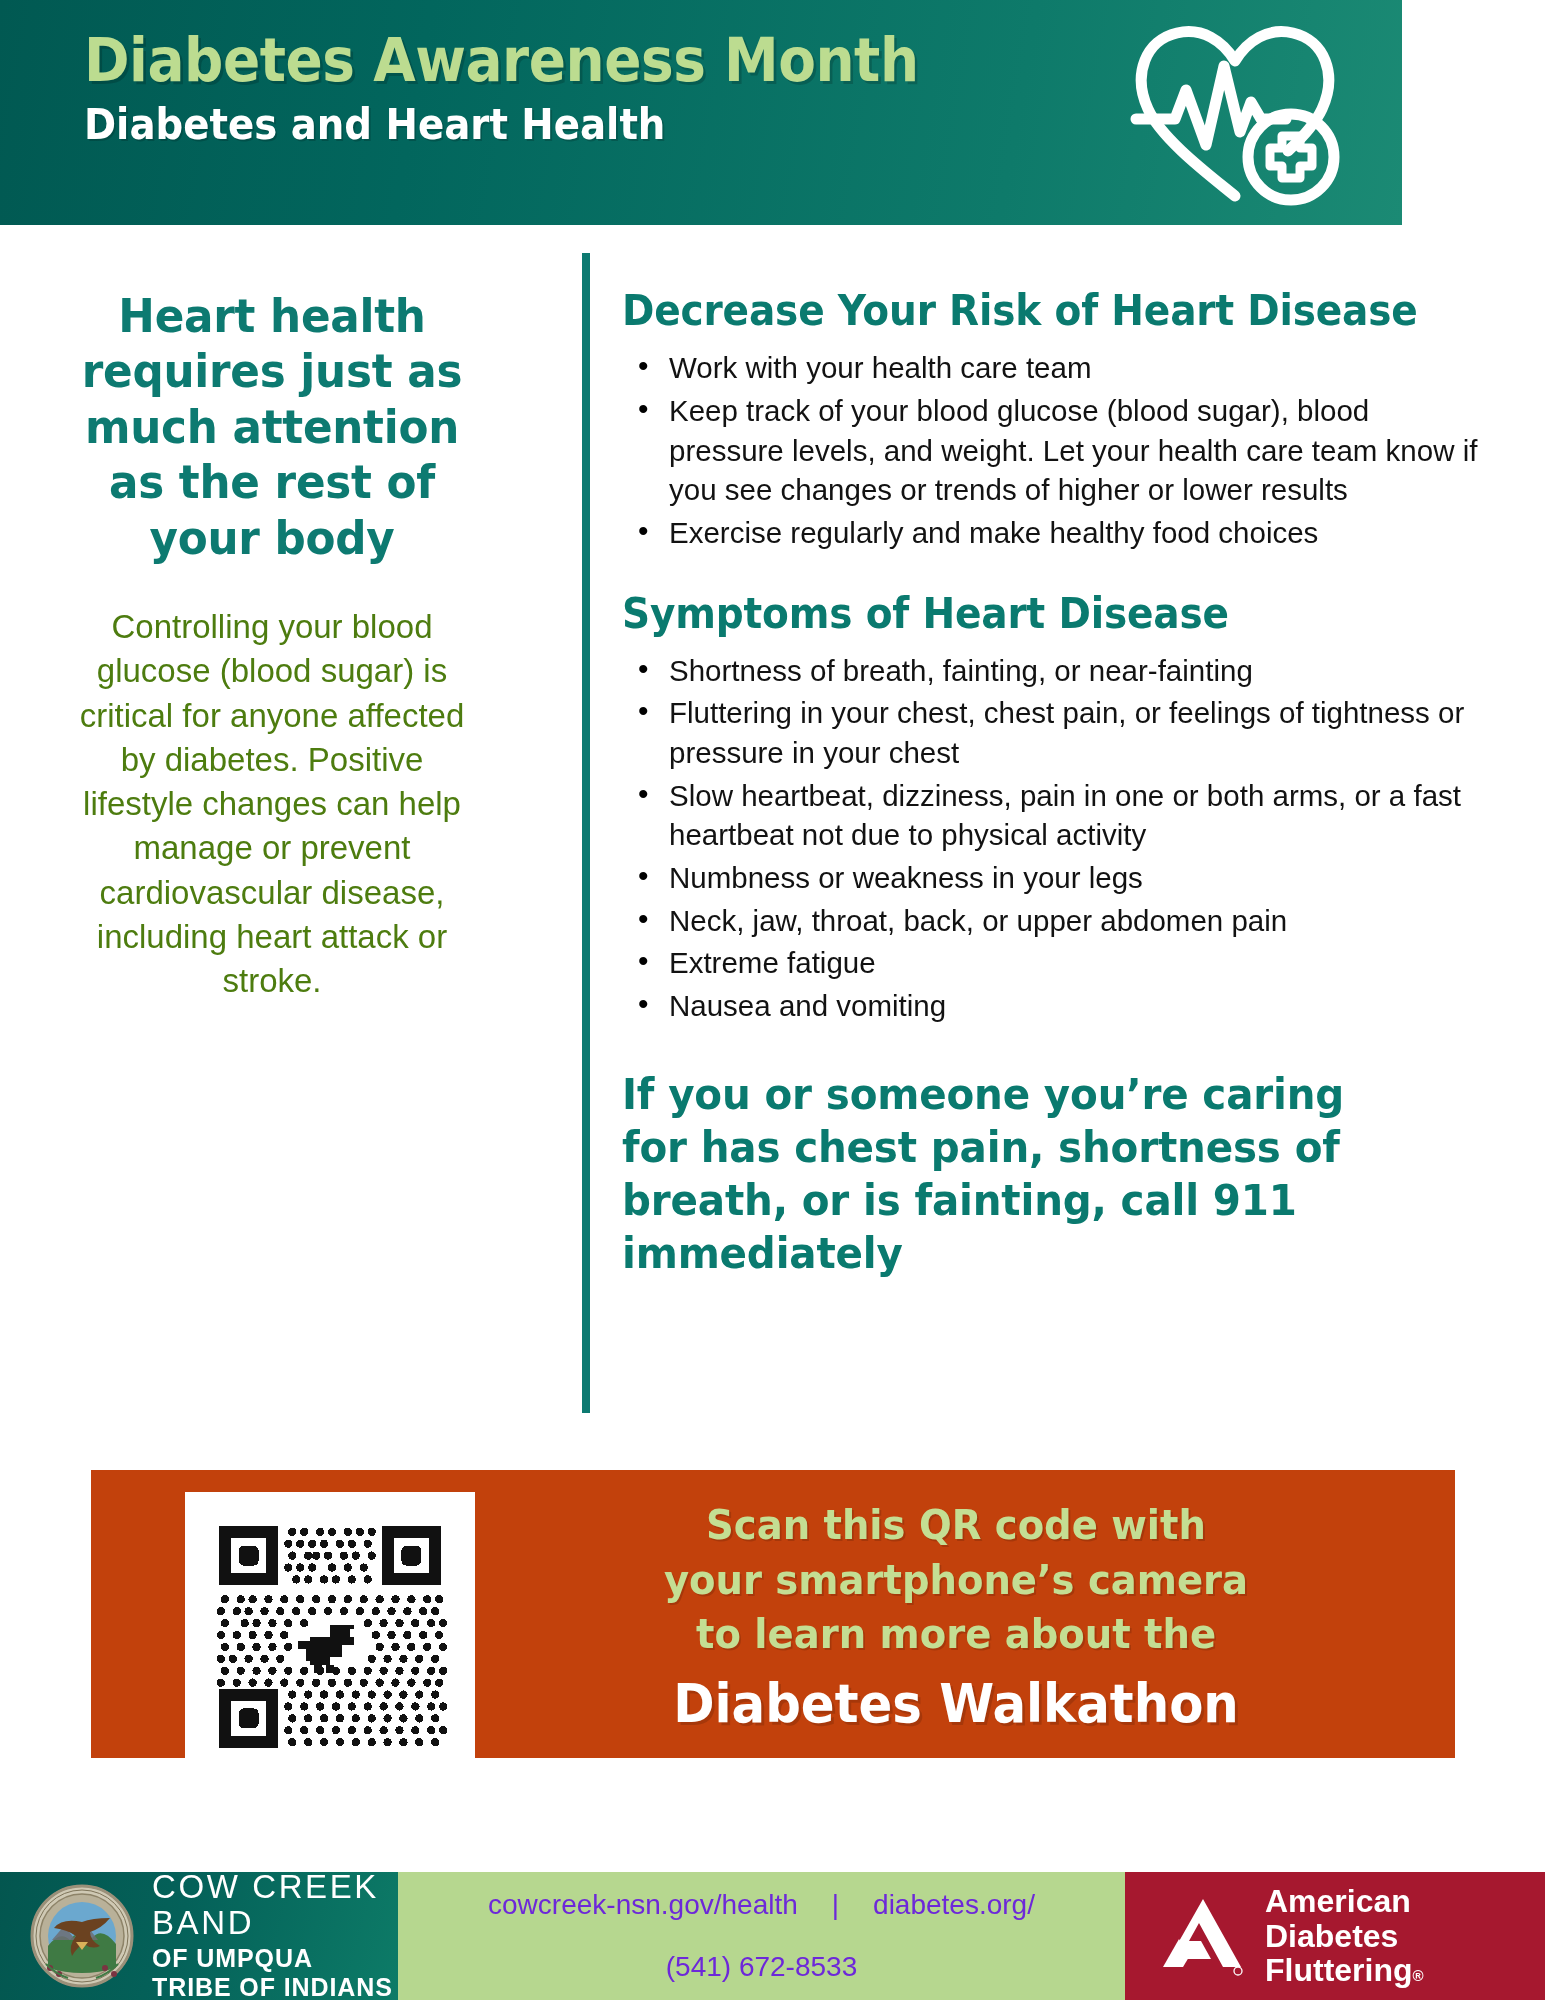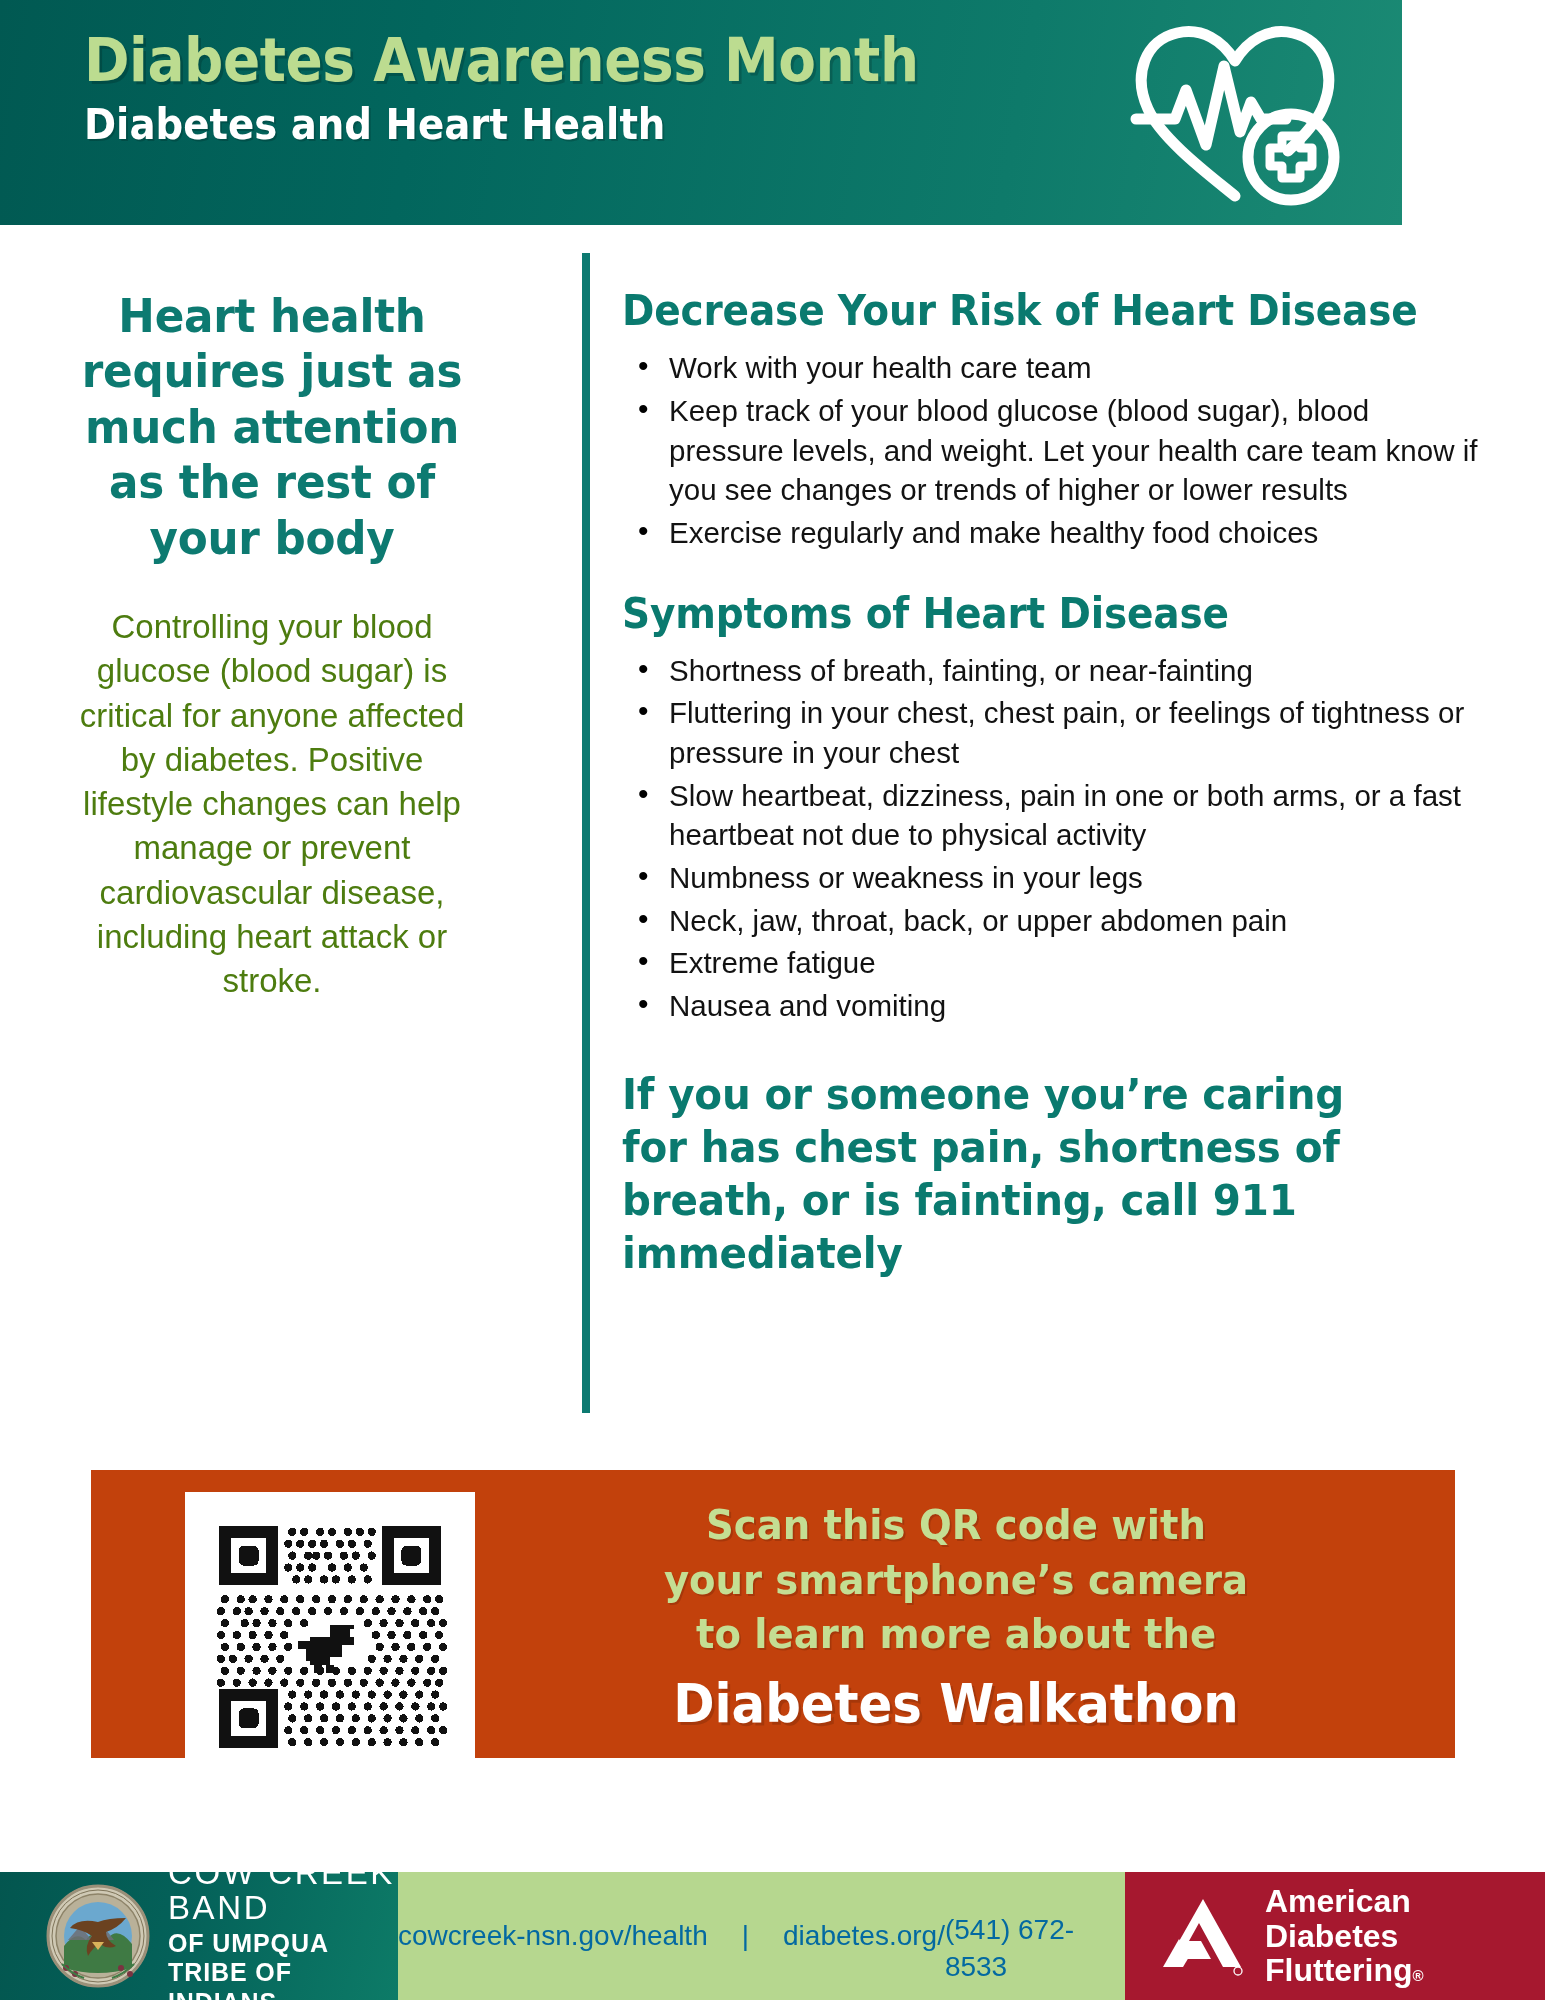--- a/index.html
+++ b/index.html
@@ -191,21 +191,21 @@
     position: absolute;
     left: 0; top: 1872px;
     width: 1545px; height: 128px;
     display: flex;
   }
   .footer-tribe {
     width: 398px;
     background: linear-gradient(105deg, #03564f 0%, #046159 45%, #0d7b67 100%);
     display: flex;
     align-items: center;
-    padding-left: 46px;
+    padding-left: 30px;
     box-sizing: border-box;
   }
   .seal { width: 104px; height: 104px; flex: none; }
   .tribe-text { margin-left: 18px; }
   .tribe-line1 {
     font-family: "Liberation Sans", sans-serif;
     font-weight: 300;
     font-size: 33px;
     letter-spacing: 2.6px;
     color: #ffffff;
@@ -217,24 +217,24 @@
     font-size: 25px;
     letter-spacing: 0.9px;
     color: #ffffff;
     line-height: 1.18;
     margin-top: 3px;
   }
   .footer-contact {
     flex: 1;
     background: #b6d78f;
     display: flex;
-    flex-direction: row;
+    flex-direction: column;
     align-items: center;
     justify-content: center;
-    color: #0369a1;
+    color: #6d28d9;
   }
   .contact-row1 {
     font-family: "Liberation Sans", sans-serif;
     font-size: 28px;
     line-height: 1.3;
     white-space: nowrap;
   }
   .contact-sep { margin: 0 34px; }
   .contact-row2 {
     font-family: "Liberation Sans", sans-serif;

